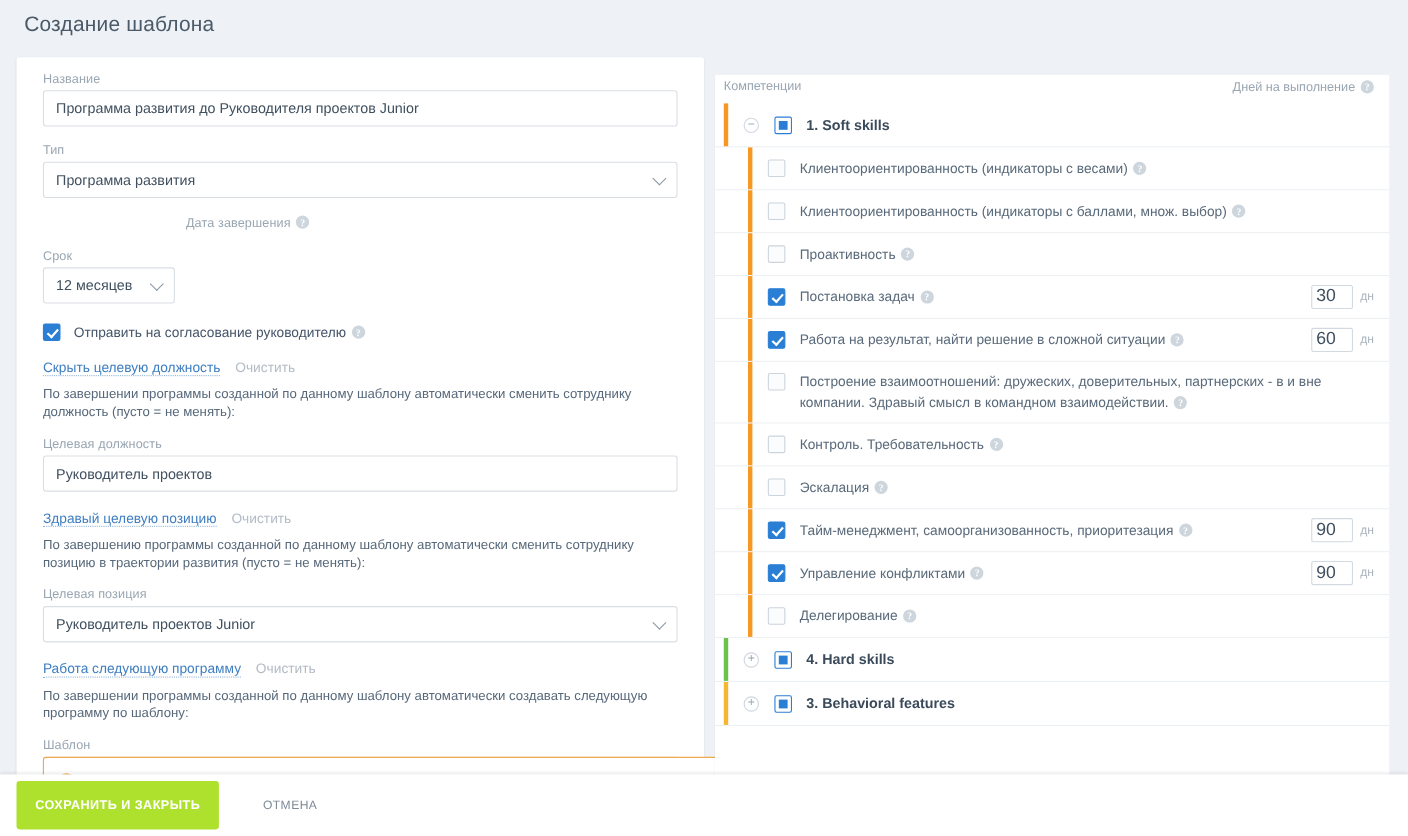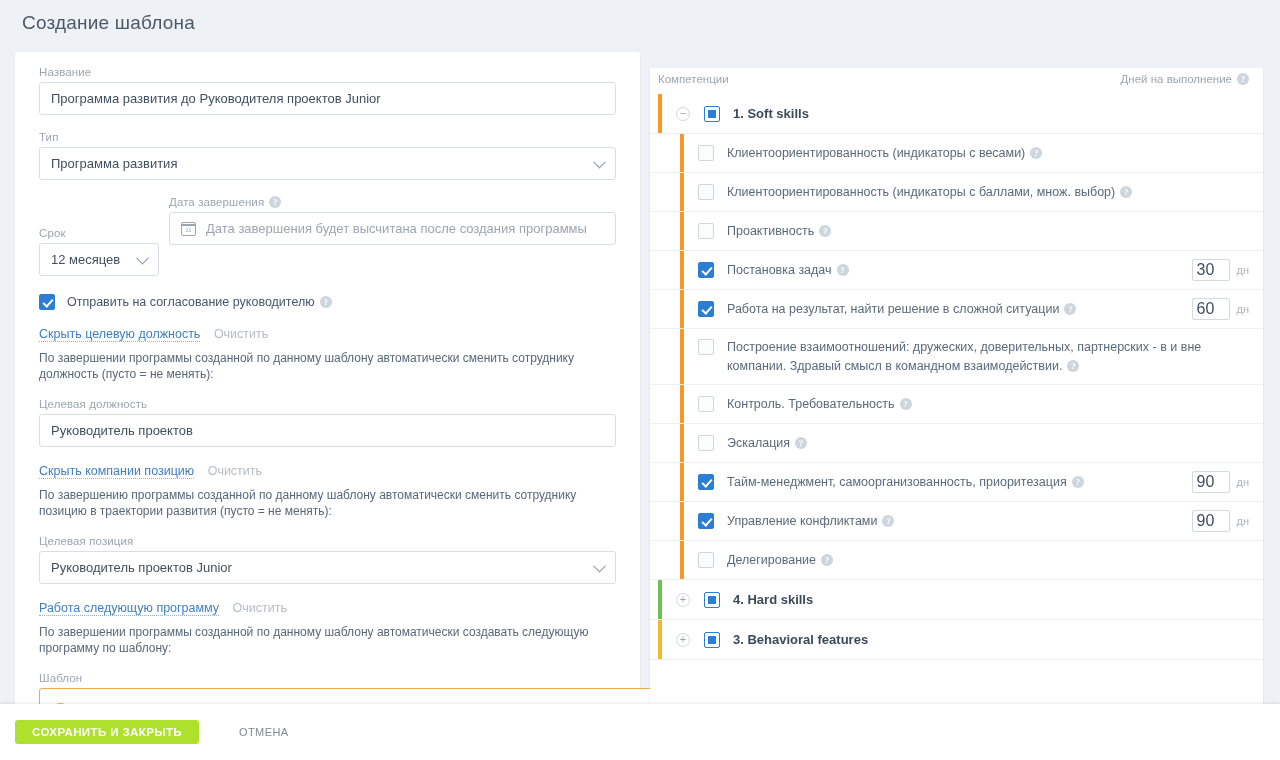--- a/index.html
+++ b/index.html
@@ -221,21 +221,21 @@
     width: 1280px; height: 56px;
     background: #fff;
     box-shadow: 0 -1px 3px rgba(30,40,60,.10);
     display: flex; align-items: center;
     padding-left: 15px;
     z-index: 5;
   }
   .btn-save {
     background: #aee12e; color: #fff;
     border: none; border-radius: 3px;
-    height: 24px; padding: 0 17px;
+    height: 44px; padding: 0 17px;
     font-size: 11.5px; font-weight: bold; letter-spacing: .4px;
     cursor: pointer;
     font-family: "Liberation Sans", sans-serif;
   }
   .btn-cancel {
     background: none; border: none;
     color: #7d8a97; font-size: 11px; font-weight: normal;
     letter-spacing: .4px; margin-left: 34px; cursor: pointer;
     font-family: "Liberation Sans", sans-serif;
   }
@@ -267,24 +267,20 @@
     <div class="row2">
       <div class="col-term">
         <span class="flabel">Срок</span>
         <div class="ctrl sel">
           <span>12 месяцев</span>
           <span class="chev"></span>
         </div>
       </div>
       <div class="col-date">
         <span class="flabel"><span>Дата завершения</span><span class="help">?</span></span>
-        <div class="ctrl date-ctrl">
-          <span class="cal-ico"></span>
-          <span>Дата завершения будет высчитана после создания программы</span>
-        </div>
       </div>
     </div>
 
     <div class="cbx-row">
       <span class="cbx on"></span>
       <span class="cbx-label"><span>Отправить на согласование руководителю</span><span class="help">?</span></span>
     </div>
 
     <div class="toggle-line">
       <span class="toggle-link">Скрыть целевую должность</span>
@@ -292,21 +288,21 @@
     </div>
     <div class="hint">По завершении программы созданной по данному шаблону автоматически сменить сотруднику должность (пусто = не менять):</div>
     <div class="field">
       <span class="flabel">Целевая должность</span>
       <div class="ctrl">
         <span>Руководитель проектов</span>
       </div>
     </div>
 
     <div class="toggle-line">
-      <span class="toggle-link">Скрыть компании позицию</span>
+      <span class="toggle-link">Здравый целевую позицию</span>
       <span class="clear-link">Очистить</span>
     </div>
     <div class="hint">По завершению программы созданной по данному шаблону автоматически сменить сотруднику позицию в траектории развития (пусто = не менять):</div>
     <div class="field">
       <span class="flabel">Целевая позиция</span>
       <div class="ctrl sel">
         <span>Руководитель проектов Junior</span>
         <span class="chev"></span>
       </div>
     </div>

